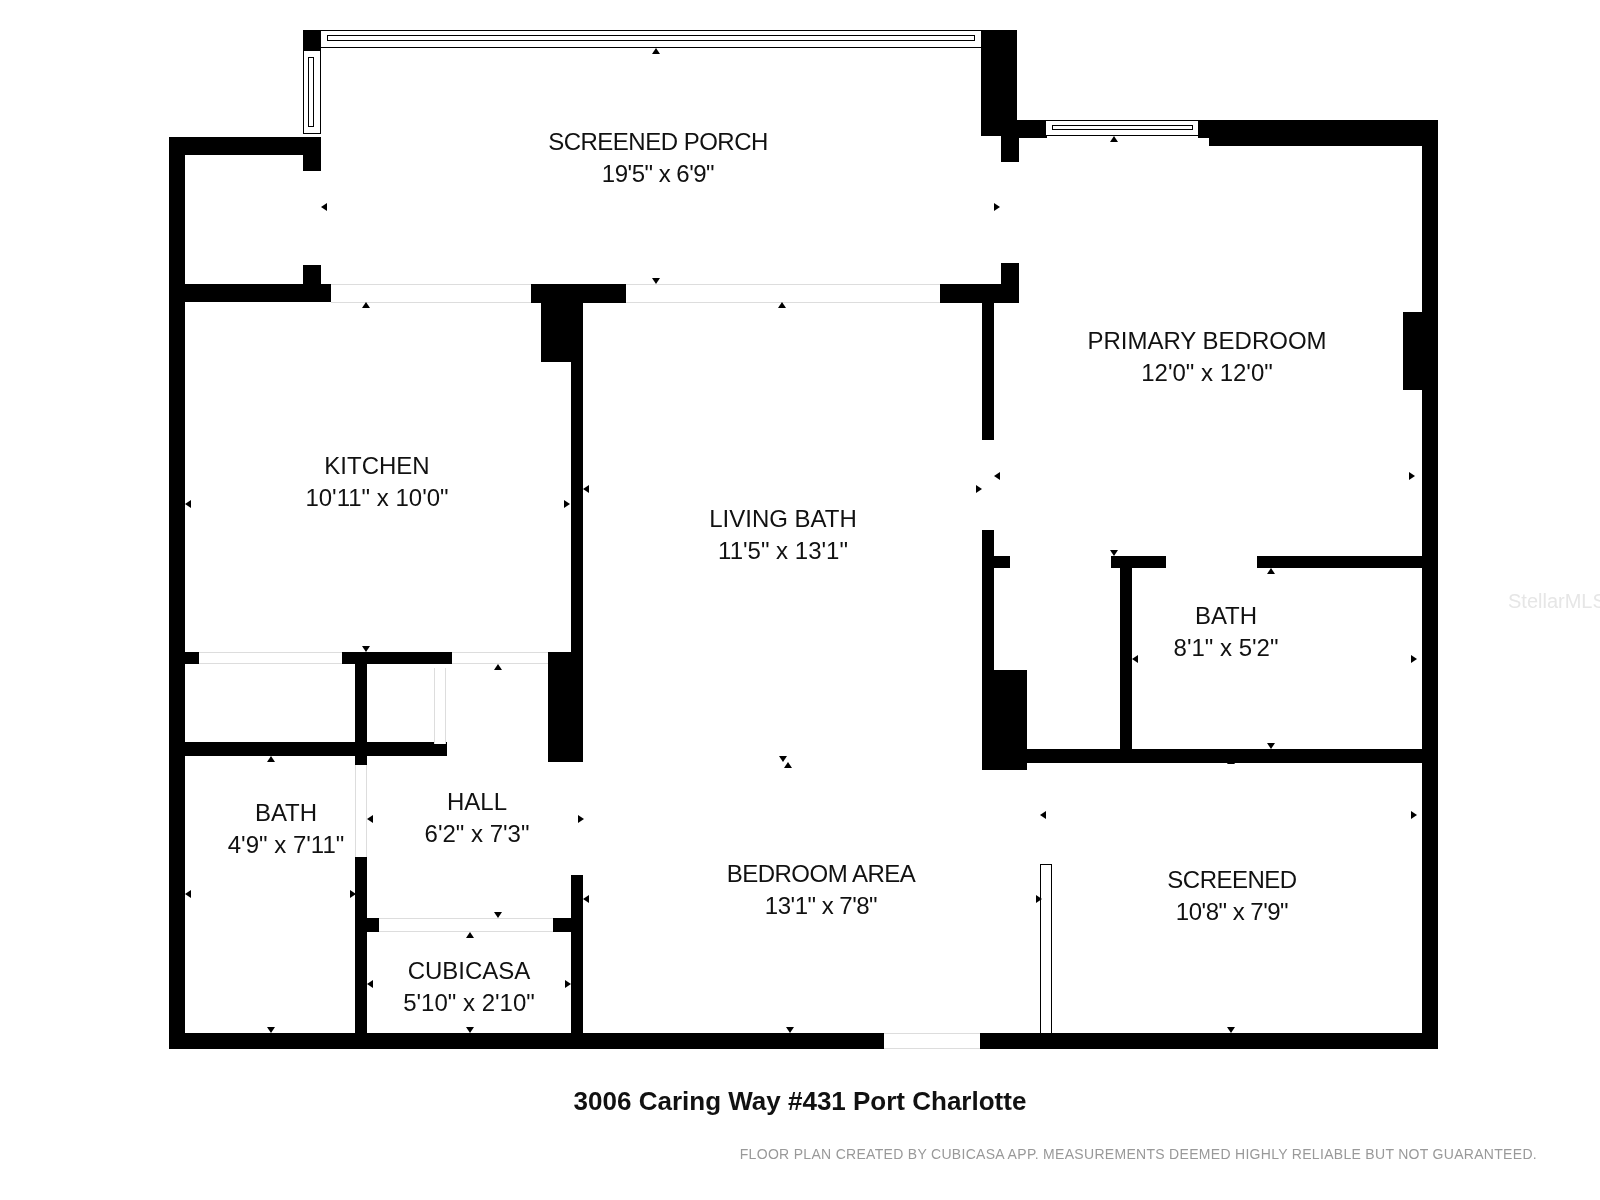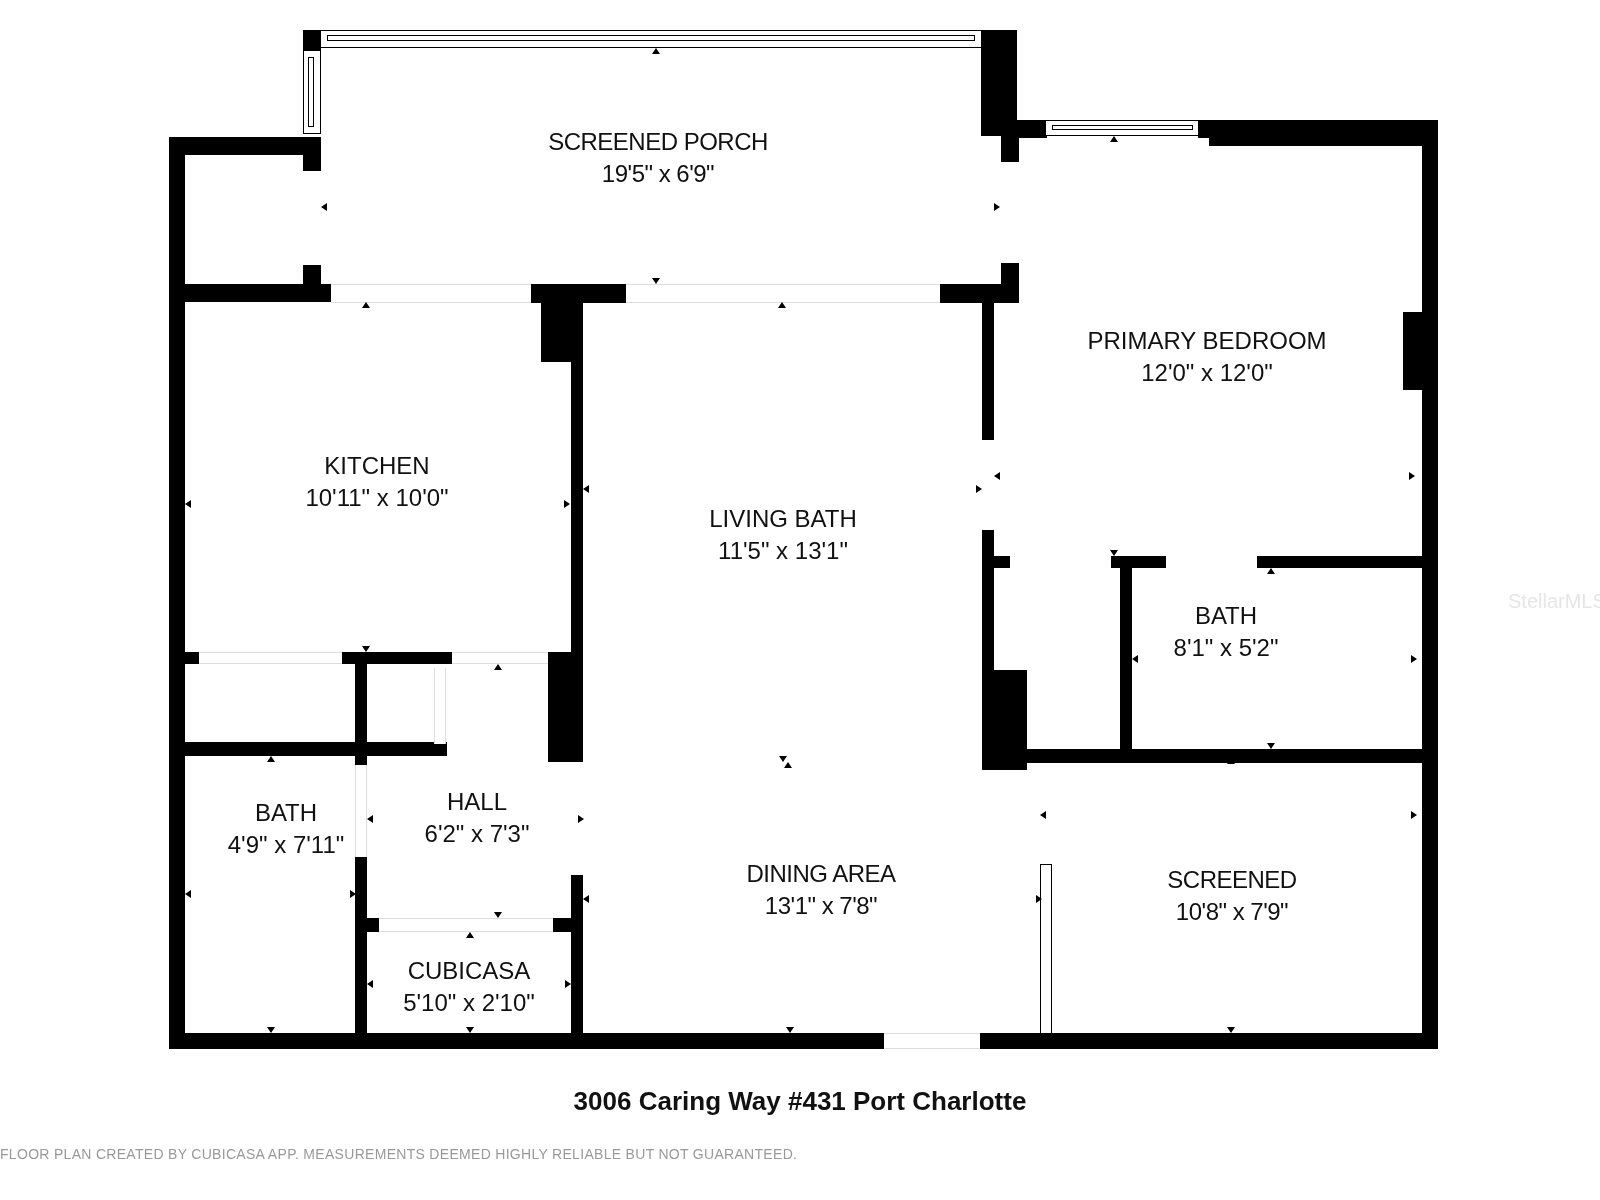--- a/index.html
+++ b/index.html
@@ -12,21 +12,21 @@
   .label { position:absolute; text-align:center; color:#111; font-size:24px; line-height:32px; transform:translateX(-50%); white-space:nowrap; }
   .label .name { display:block; }
   .label .dim { display:block; }
   .cond { font-family:"Liberation Sans Narrow","Liberation Sans", sans-serif; letter-spacing:-0.5px; }
   .tri { position:absolute; width:0; height:0; }
   .up { border-left:4px solid transparent; border-right:4px solid transparent; border-bottom:6px solid #000; }
   .down { border-left:4px solid transparent; border-right:4px solid transparent; border-top:6px solid #000; }
   .left { border-top:4px solid transparent; border-bottom:4px solid transparent; border-right:6px solid #000; }
   .right { border-top:4px solid transparent; border-bottom:4px solid transparent; border-left:6px solid #000; }
   .addr { position:absolute; left:0; width:1600px; top:1086px; text-align:center; font-size:26px; font-weight:bold; color:#111; }
-  .disc { position:absolute; left:0; width:1537px; top:1146px; text-align:left; font-size:14px; color:#999; letter-spacing:0.3px; }
+  .disc { position:absolute; left:0; width:1537px; top:1146px; text-align:right; font-size:14px; color:#999; letter-spacing:0.3px; }
   .wm { position:absolute; left:1508px; top:590px; font-size:20px; color:#e6e6e6; }
 </style>
 </head>
 <body>
 
 <div>
 
   <div class="w" style="left:169px;top:137px;width:16px;height:912px;"></div>
   <div class="w" style="left:169px;top:1033px;width:715px;height:16px;"></div>
   <div class="w" style="left:980px;top:1033px;width:458px;height:16px;"></div>
@@ -154,21 +154,21 @@
 </div>
 <div class="label" style="left:286px;top:797px;">
   <span class="name">BATH</span>
   <span class="dim">4'9" x 7'11"</span>
 </div>
 <div class="label" style="left:477px;top:786px;">
   <span class="name">HALL</span>
   <span class="dim">6'2" x 7'3"</span>
 </div>
 <div class="label cond" style="left:821px;top:858px;">
-  <span class="name">DINING AREA</span>
+  <span class="name">BEDROOM AREA</span>
   <span class="dim">13'1" x 7'8"</span>
 </div>
 <div class="label cond" style="left:1232px;top:864px;">
   <span class="name">SCREENED</span>
   <span class="dim">10'8" x 7'9"</span>
 </div>
 <div class="label" style="left:469px;top:955px;">
   <span class="name">CUBICASA</span>
   <span class="dim">5'10" x 2'10"</span>
 </div>

